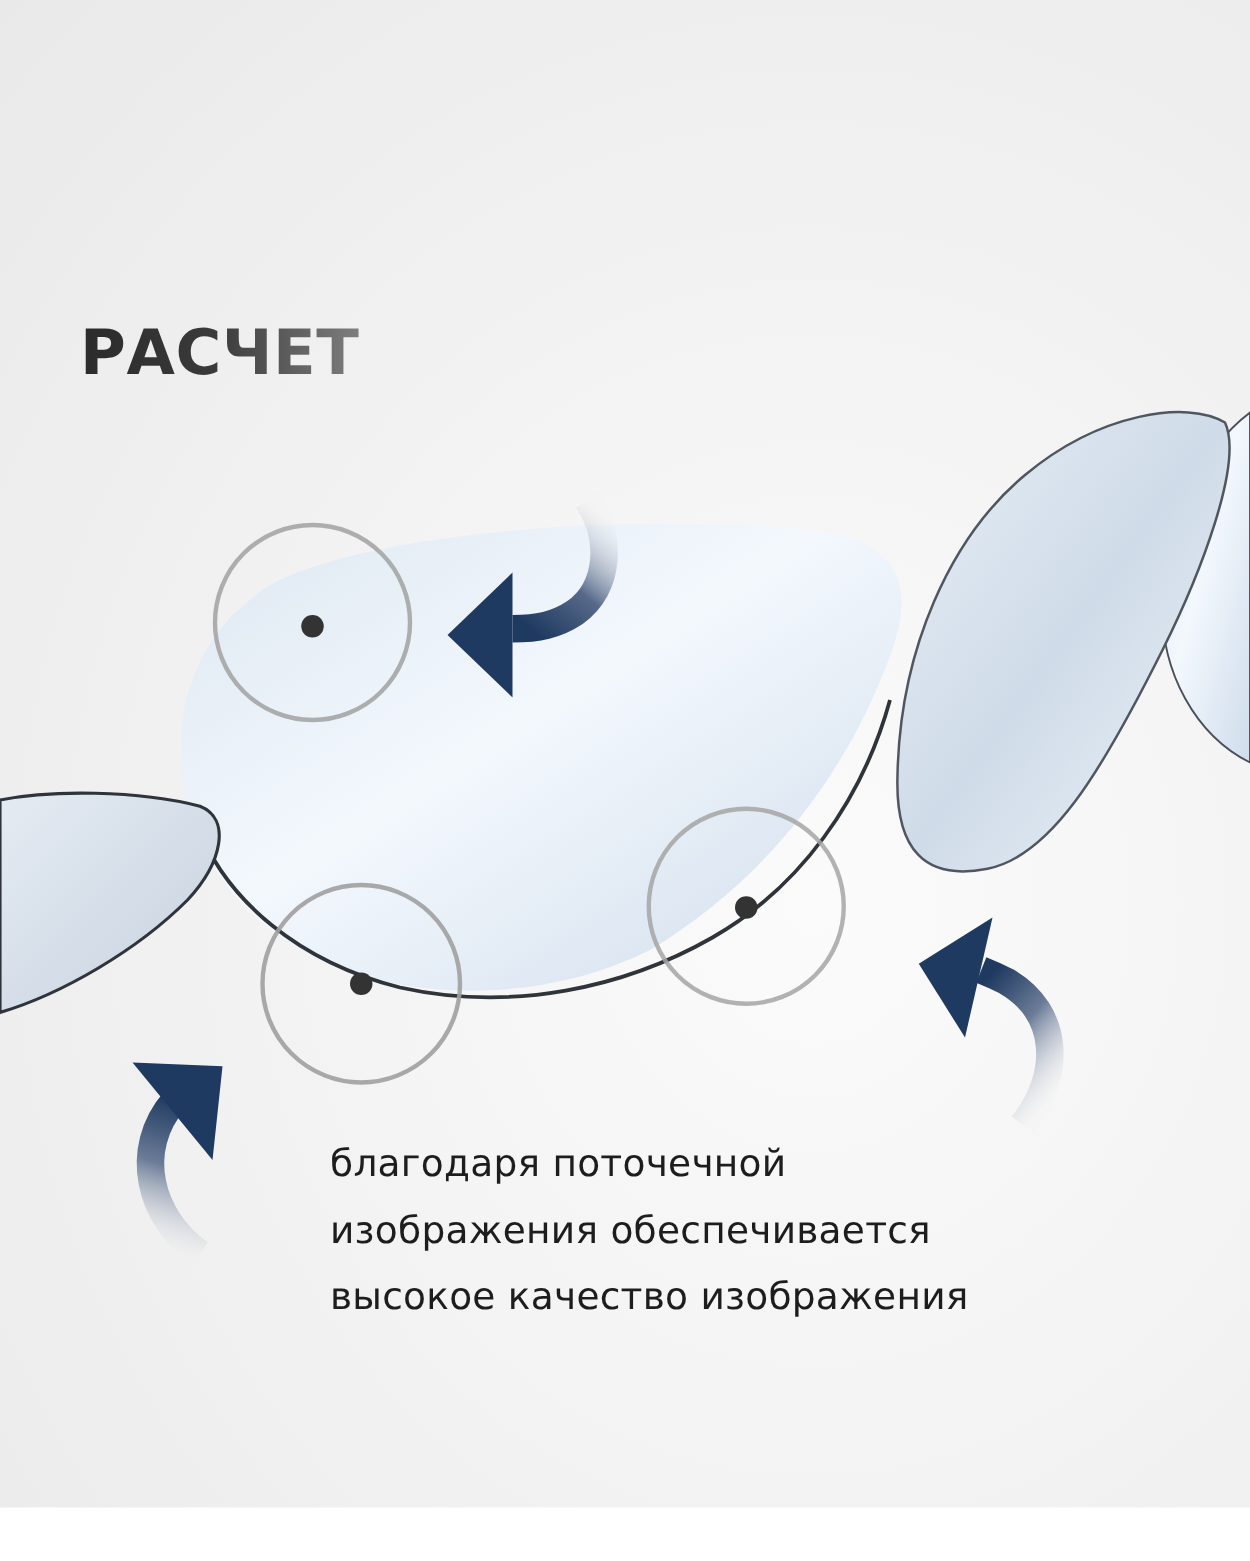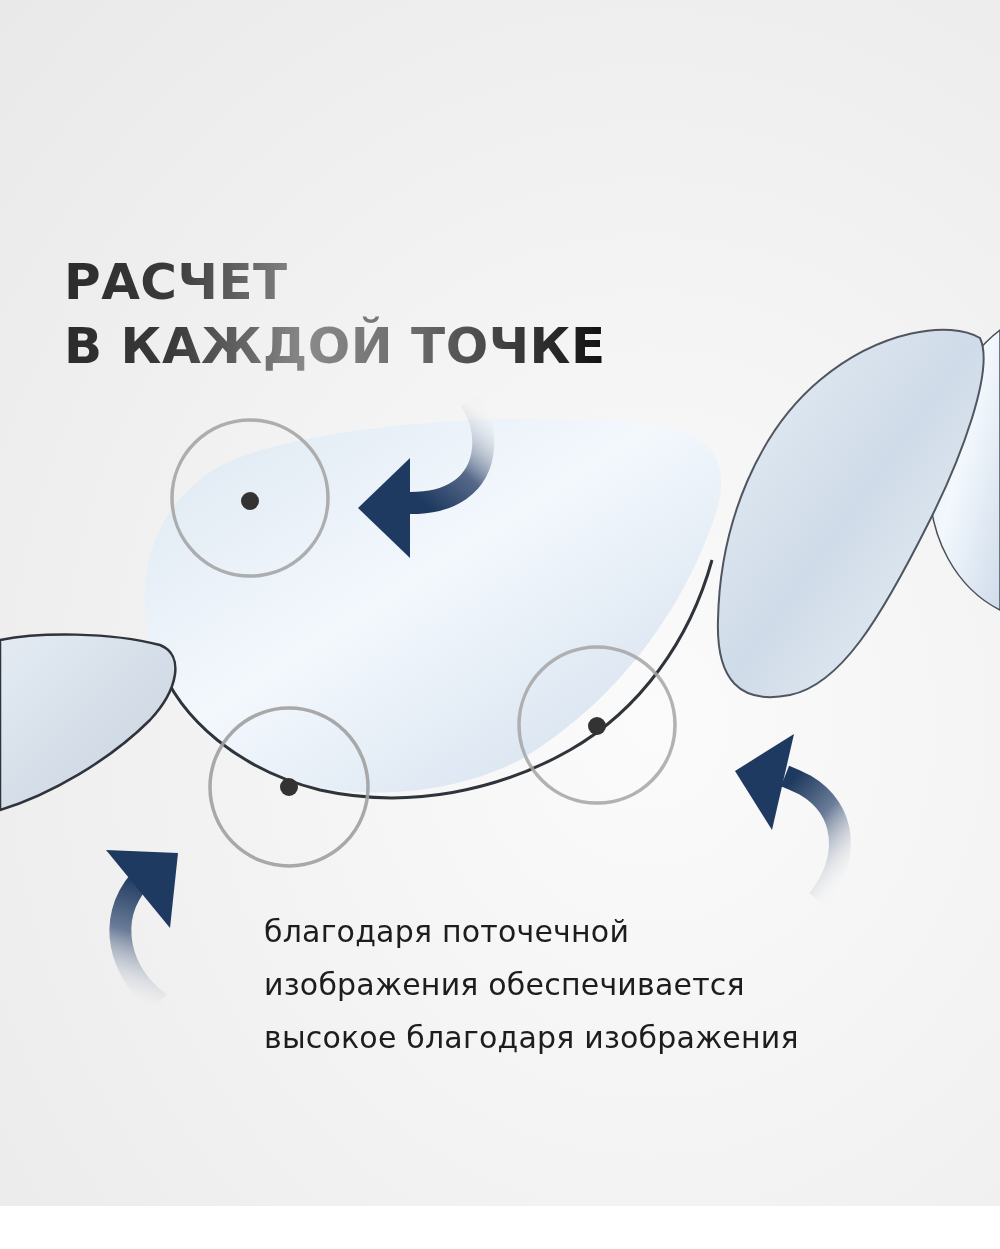--- a/index.html
+++ b/index.html
@@ -116,21 +116,20 @@
     </g>
 
     <g>
       <path d="M818 900 C 850 860, 848 810, 805 785 C 795 780, 790 778, 785 776" fill="none" stroke="url(#arrowC)" stroke-width="22" stroke-linecap="butt"></path>
       <polygon points="735,771 794,734 772,830" fill="#1f3a60"></polygon>
     </g>
   </svg>
 
   <h1 class="title">
     <span>РАСЧЕТ</span>
-    <span>В КАЖДОЙ ТОЧКЕ</span>
   </h1>
 
   <p class="caption">
     <span>благодаря поточечной</span>
     <span>изображения обеспечивается</span>
-    <span>высокое благодаря изображения</span>
+    <span>высокое качество изображения</span>
   </p>
 </div>
 
 </body></html>

